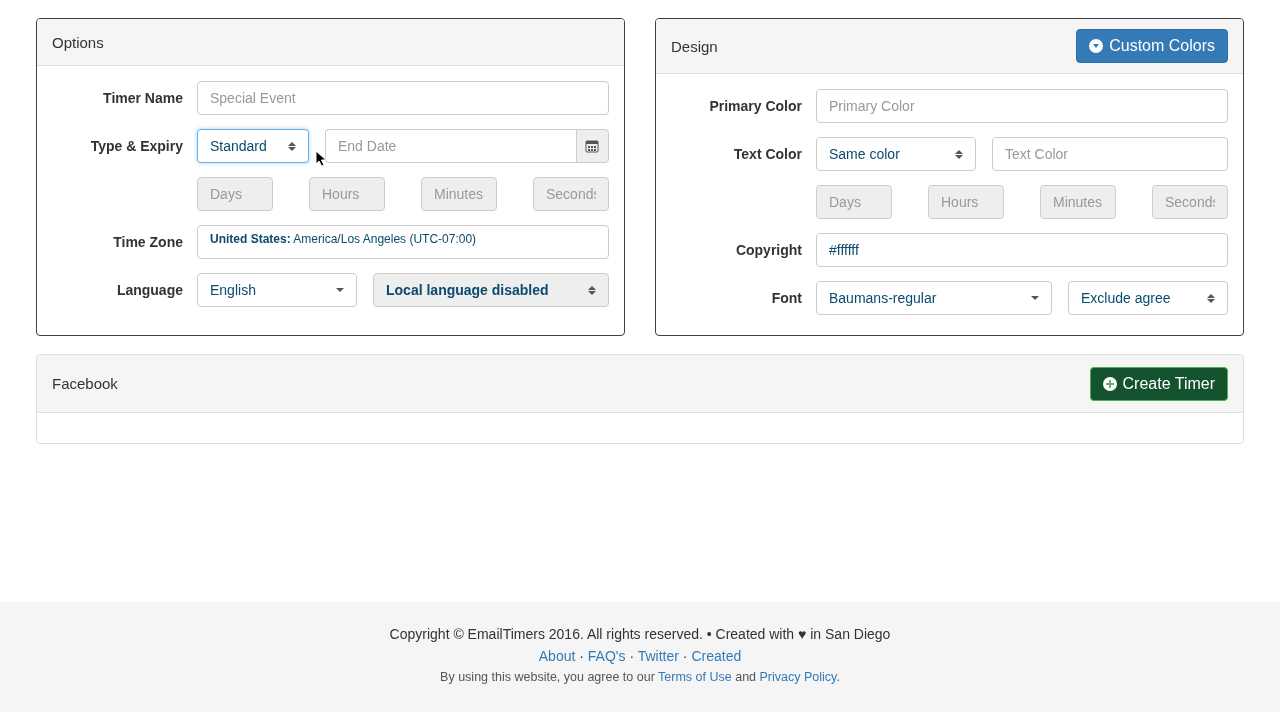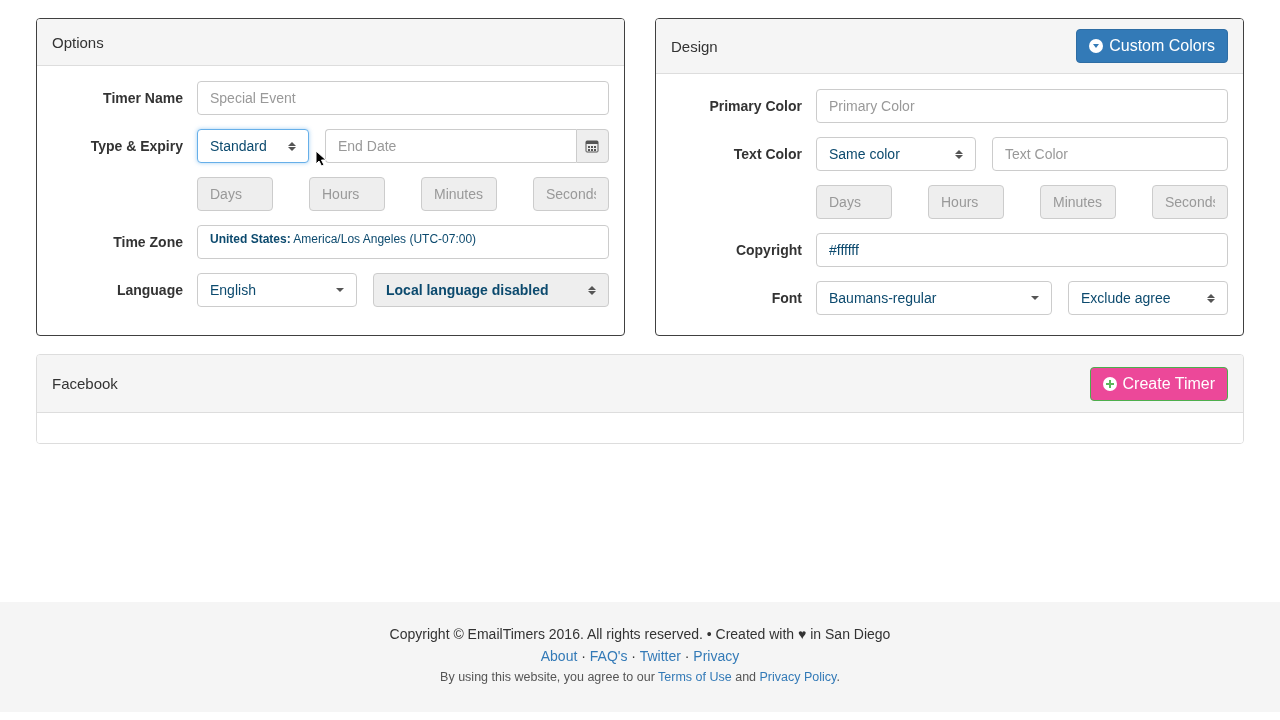--- a/index.html
+++ b/index.html
@@ -138,21 +138,21 @@
     align-items: center;
     gap: 6px;
     border: 1px solid transparent;
     border-radius: 4px;
     padding: 7px 12px;
     font-size: 16px;
     cursor: pointer;
     color: #fff;
   }
   .btn-primary { background: #337ab7; border-color: #2e6da4; }
-  .btn-success { background: #ec4899; border-color: #4cae4c; }
+  .btn-success { background: #14532d; border-color: #4cae4c; }
 
   .tz-text { font-size: 12px; }
   .tz-text b { font-weight: 700; }
 
   .preview-panel {
     margin: 18px 36px 0 36px;
     border: 1px solid #ddd;
     border-radius: 4px;
     overflow: hidden;
   }
@@ -369,21 +369,21 @@
       <span class="icon-circle-plus"></span>
       <span>Create Timer</span>
     </button>
   </div>
   <div class="preview-body"></div>
 </div>
 
 <div class="footer">
   <div class="footer-line">Copyright © EmailTimers 2016. All rights reserved. • Created with ♥ in San Diego</div>
   <div class="footer-line">
-    <a href="#">About</a><span> · </span><a href="#">FAQ's</a><span> · </span><a href="#">Twitter</a><span> · </span><a href="#">Privacy</a>
+    <a href="#">About</a><span> · </span><a href="#">FAQ's</a><span> · </span><a href="#">Twitter</a><span> · </span><a href="#">Created</a>
   </div>
   <div class="footer-line footer-small">
     <span>By using this website, you agree to our </span><a href="#">Terms of Use</a><span> and </span><a href="#">Privacy Policy</a><span>.</span>
   </div>
 </div>
 
 <div class="cursor-arrow">
   <svg width="14" height="18" viewBox="0 0 14 18">
     <path d="M1 1 L1 14 L4 11 L6.5 16 L9 15 L6.5 10 L11 10 Z" fill="#000" stroke="#fff" stroke-width="1"></path>
   </svg>

